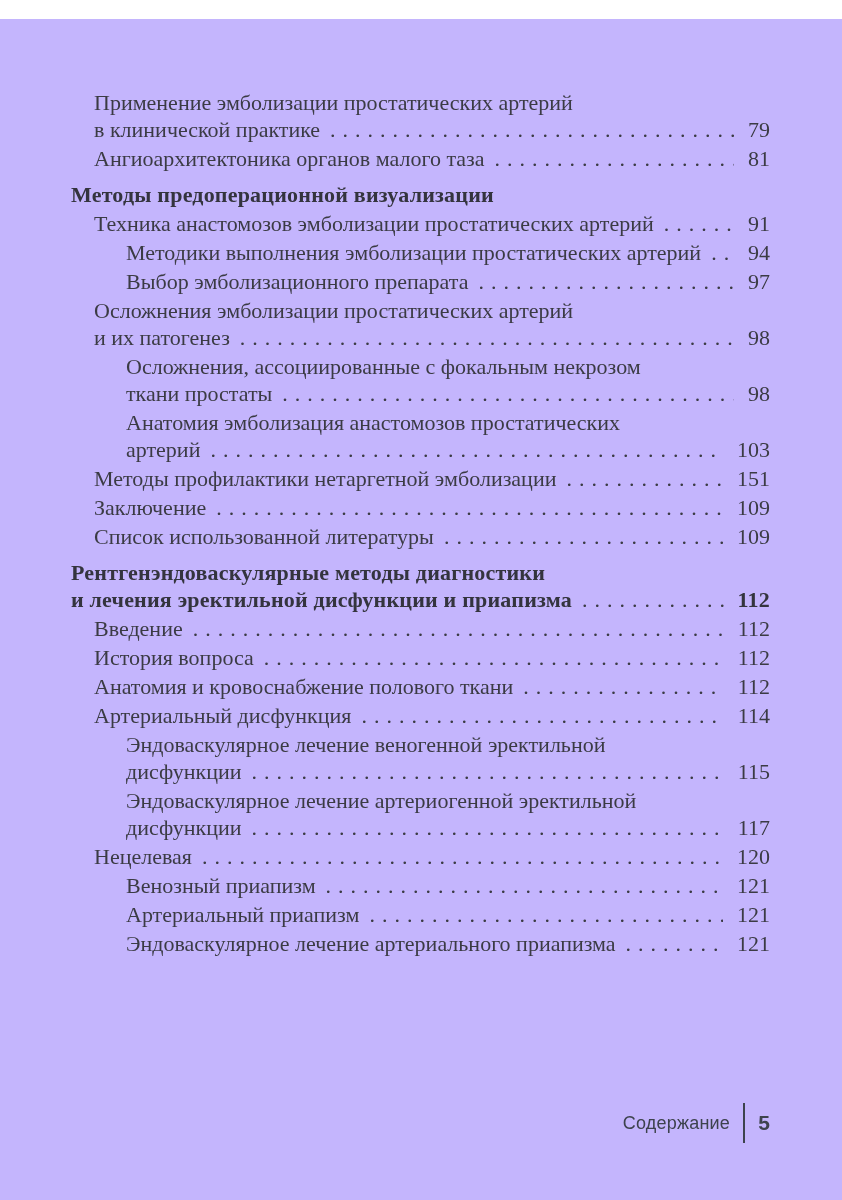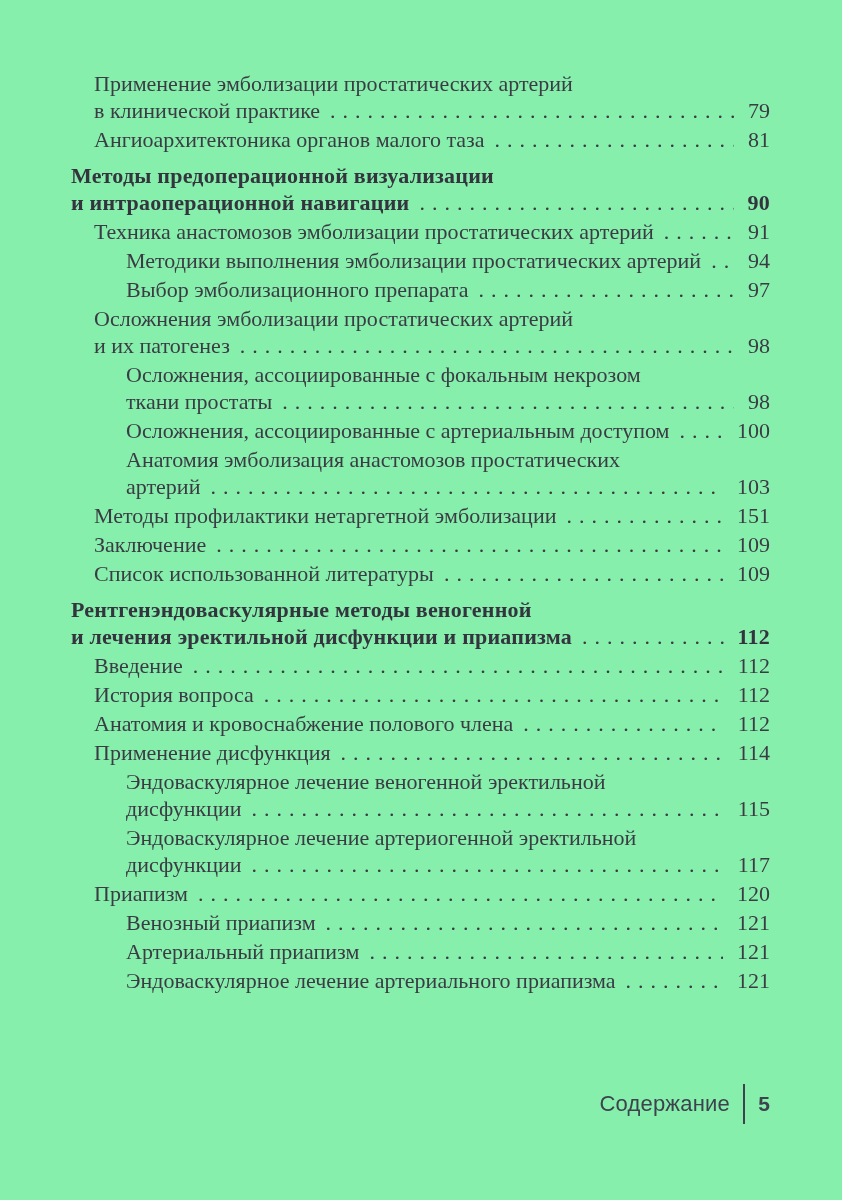--- a/index.html
+++ b/index.html
@@ -11,21 +11,22 @@
     width: 842px;
     height: 1200px;
     position: relative;
     overflow: hidden;
     font-family: "Liberation Serif", "DejaVu Serif", serif;
     color: #3b3b44;
   }
   .page {
     position: absolute;
     inset: 0;
-    background: #86efac;
+    background: #c4b5fd;
+    margin-top: 19px;
   }
   
   .toc {
     position: absolute;
     left: 71px;
     top: 70px;
     width: 699px; 
   }
   .entry {
     font-size: 22px;
@@ -68,21 +69,21 @@
     position: absolute;
     top: 1083px;
     right: 72px;
     height: 42px;
     display: flex;
     align-items: center;
     font-family: "Liberation Sans", "DejaVu Sans", sans-serif;
     color: #3d424d;
   }
   .footer-label {
-    font-size: 22px;
+    font-size: 18px;
     letter-spacing: 0.2px;
     text-align: center;
   }
   .footer-divider {
     width: 2px;
     height: 40px;
     background: #3d424d;
     margin: 0 11px 0 13px;
   }
   .footer-page {
@@ -108,25 +109,20 @@
       </div>
       <div class="entry level-1">
         <div class="line last">
           <span class="label">Ангиоархитектоника органов малого таза</span>
           <span class="leader"></span>
           <span class="page-num">81</span>
         </div>
       </div>
       <div class="entry level-0 bold">
         <div class="line">Методы предоперационной визуализации</div>
-        <div class="line last">
-          <span class="label">и интраоперационной навигации</span>
-          <span class="leader"></span>
-          <span class="page-num">90</span>
-        </div>
       </div>
       <div class="entry level-1">
         <div class="line last">
           <span class="label">Техника анастомозов эмболизации простатических артерий</span>
           <span class="leader"></span>
           <span class="page-num">91</span>
         </div>
       </div>
       <div class="entry level-2">
         <div class="line last">
@@ -152,27 +148,20 @@
       </div>
       <div class="entry level-2">
         <div class="line">Осложнения, ассоциированные с фокальным некрозом</div>
         <div class="line last">
           <span class="label">ткани простаты</span>
           <span class="leader"></span>
           <span class="page-num">98</span>
         </div>
       </div>
       <div class="entry level-2">
-        <div class="line last">
-          <span class="label">Осложнения, ассоциированные с артериальным доступом</span>
-          <span class="leader"></span>
-          <span class="page-num">100</span>
-        </div>
-      </div>
-      <div class="entry level-2">
         <div class="line">Анатомия эмболизация анастомозов простатических</div>
         <div class="line last">
           <span class="label">артерий</span>
           <span class="leader"></span>
           <span class="page-num">103</span>
         </div>
       </div>
       <div class="entry level-1">
         <div class="line last">
           <span class="label">Методы профилактики нетаргетной эмболизации</span>
@@ -188,21 +177,21 @@
         </div>
       </div>
       <div class="entry level-1">
         <div class="line last">
           <span class="label">Список использованной литературы</span>
           <span class="leader"></span>
           <span class="page-num">109</span>
         </div>
       </div>
       <div class="entry level-0 bold">
-        <div class="line">Рентгенэндоваскулярные методы веногенной</div>
+        <div class="line">Рентгенэндоваскулярные методы диагностики</div>
         <div class="line last">
           <span class="label">и лечения эректильной дисфункции и приапизма</span>
           <span class="leader"></span>
           <span class="page-num">112</span>
         </div>
       </div>
       <div class="entry level-1">
         <div class="line last">
           <span class="label">Введение</span>
           <span class="leader"></span>
@@ -211,28 +200,28 @@
       </div>
       <div class="entry level-1">
         <div class="line last">
           <span class="label">История вопроса</span>
           <span class="leader"></span>
           <span class="page-num">112</span>
         </div>
       </div>
       <div class="entry level-1">
         <div class="line last">
-          <span class="label">Анатомия и кровоснабжение полового члена</span>
-          <span class="leader"></span>
-          <span class="page-num">112</span>
-        </div>
-      </div>
-      <div class="entry level-1">
-        <div class="line last">
-          <span class="label">Применение дисфункция</span>
+          <span class="label">Анатомия и кровоснабжение полового ткани</span>
+          <span class="leader"></span>
+          <span class="page-num">112</span>
+        </div>
+      </div>
+      <div class="entry level-1">
+        <div class="line last">
+          <span class="label">Артериальный дисфункция</span>
           <span class="leader"></span>
           <span class="page-num">114</span>
         </div>
       </div>
       <div class="entry level-2">
         <div class="line">Эндоваскулярное лечение веногенной эректильной</div>
         <div class="line last">
           <span class="label">дисфункции</span>
           <span class="leader"></span>
           <span class="page-num">115</span>
@@ -241,21 +230,21 @@
       <div class="entry level-2">
         <div class="line">Эндоваскулярное лечение артериогенной эректильной</div>
         <div class="line last">
           <span class="label">дисфункции</span>
           <span class="leader"></span>
           <span class="page-num">117</span>
         </div>
       </div>
       <div class="entry level-1">
         <div class="line last">
-          <span class="label">Приапизм</span>
+          <span class="label">Нецелевая</span>
           <span class="leader"></span>
           <span class="page-num">120</span>
         </div>
       </div>
       <div class="entry level-2">
         <div class="line last">
           <span class="label">Венозный приапизм</span>
           <span class="leader"></span>
           <span class="page-num">121</span>
         </div>

